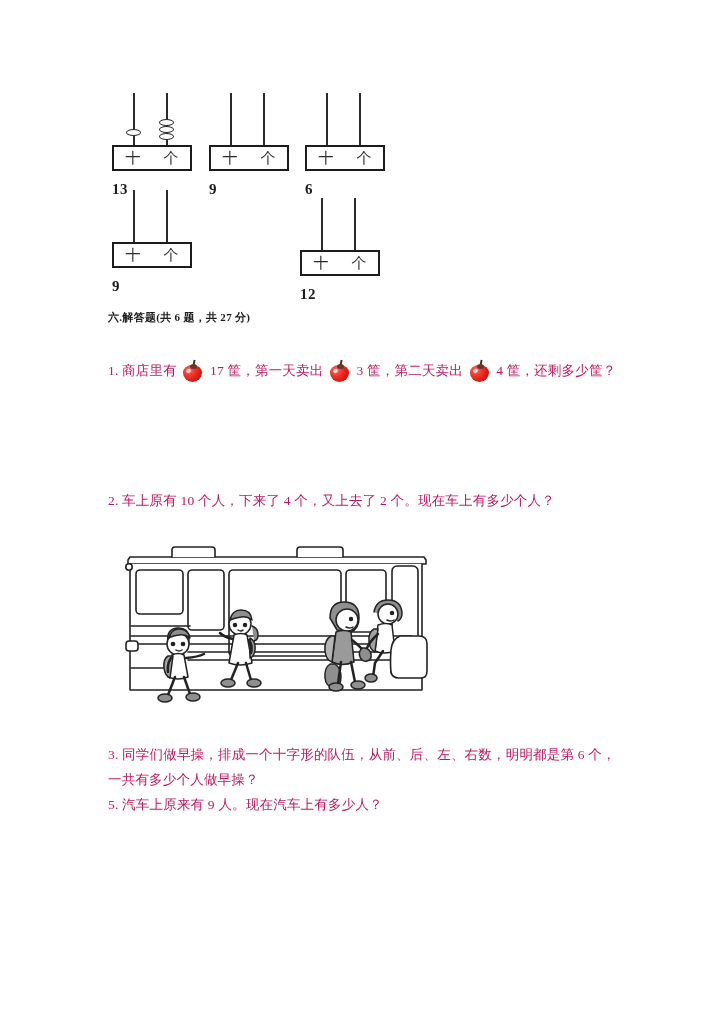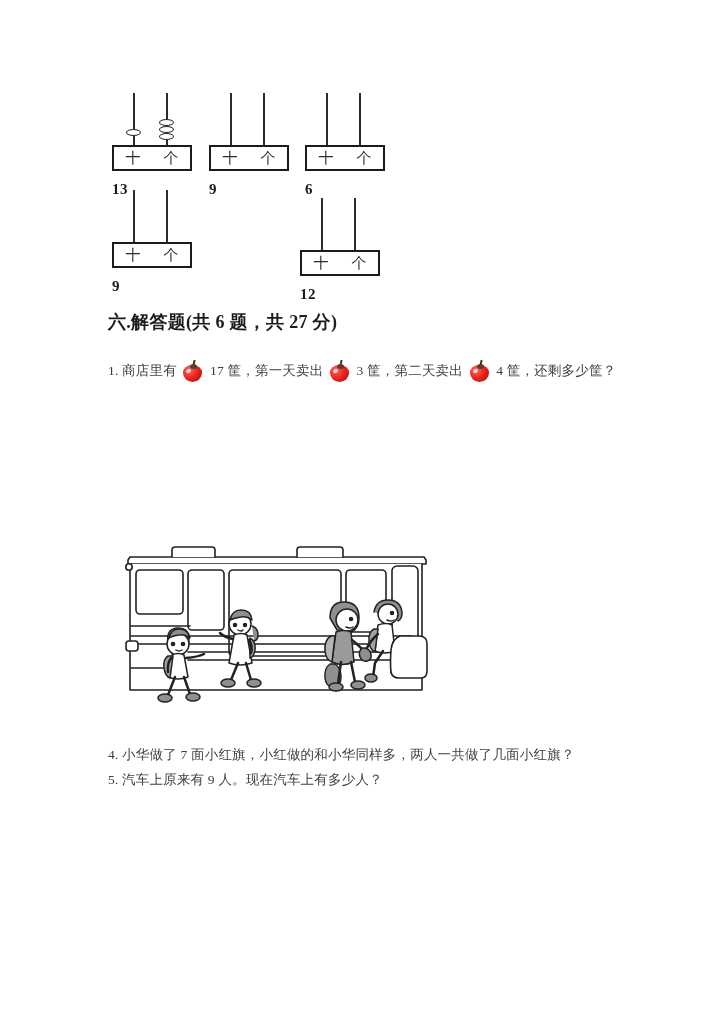--- a/index.html
+++ b/index.html
@@ -79,34 +79,34 @@
     color: #1c1c1c;
     margin-top: 10px;
     letter-spacing: 0.5px;
   }
 
   
   .section-heading {
     position: absolute;
     left: 108px;
     top: 310px;
-    font-size: 18px;
+    font-size: 11px;
     font-weight: bold;
     color: #1c1c1c;
     letter-spacing: 0.3px;
   }
 
   
   .question {
     position: absolute;
     left: 108px;
     width: 512px;
     font-size: 13.5px;
     line-height: 30px;
-    color: #404040;
+    color: #be185d;
     letter-spacing: 0.2px;
   }
   #q1 { top: 356px; }
   #q2 { top: 486px; }
   #q345 { top: 742px; line-height: 25px; }
 
   .apple {
     display: inline-block;
     position: relative;
     width: 24px;
@@ -246,20 +246,21 @@
     <span class="apple">
       <span class="stem"></span><span class="body"></span><span class="dimple"></span><span class="shine"></span>
     </span>
     <span>3 筐，第二天卖出</span>
     <span class="apple">
       <span class="stem"></span><span class="body"></span><span class="dimple"></span><span class="shine"></span>
     </span>
     <span>4 筐，还剩多少筐？</span>
   </div>
 
+  <div class="question" id="q2">2. 车上原有 10 个人，下来了 4 个，又上去了 2 个。现在车上有多少个人？</div>
 
   <div id="bus-illustration">
     <svg width="340" height="172" viewBox="0 0 340 172" xmlns="http://www.w3.org/2000/svg">
       <g fill="none" stroke="#222" stroke-width="1.6" stroke-linejoin="round" stroke-linecap="round">
 
         <path d="M18 17 H312 L314 20 V24 H16 V20 Z" fill="#fff"></path>
 
         <path d="M60 17 V10 a3 3 0 0 1 3 -3 H100 a3 3 0 0 1 3 3 V17" fill="#fff"></path>
         <path d="M185 17 V10 a3 3 0 0 1 3 -3 H228 a3 3 0 0 1 3 3 V17" fill="#fff"></path>
 
@@ -365,17 +366,17 @@
         <ellipse cx="286" cy="132" rx="7" ry="4" fill="#8f8f8f"></ellipse>
       </g>
 
       <g stroke="#222" stroke-width="1.6" fill="#fff" stroke-linejoin="round">
         <path d="M288 96 q-8 3 -9 14 q-1 14 0 22 q1 6 8 6 h22 q6 0 6 -7 V104 q0 -8 -8 -8z"></path>
       </g>
     </svg>
   </div>
 
   <div class="question" id="q345">
-    <div>4. 小华做了 7 面小红旗，小红做的和小华同样多，两人一共做了几面小红旗？</div>
+    <div>3. 同学们做早操，排成一个十字形的队伍，从前、后、左、右数，明明都是第 6 个，一共有多少个人做早操？</div>
     <div>5. 汽车上原来有 9 人。现在汽车上有多少人？</div>
   </div>
 
 </div>
 
 </body></html>

